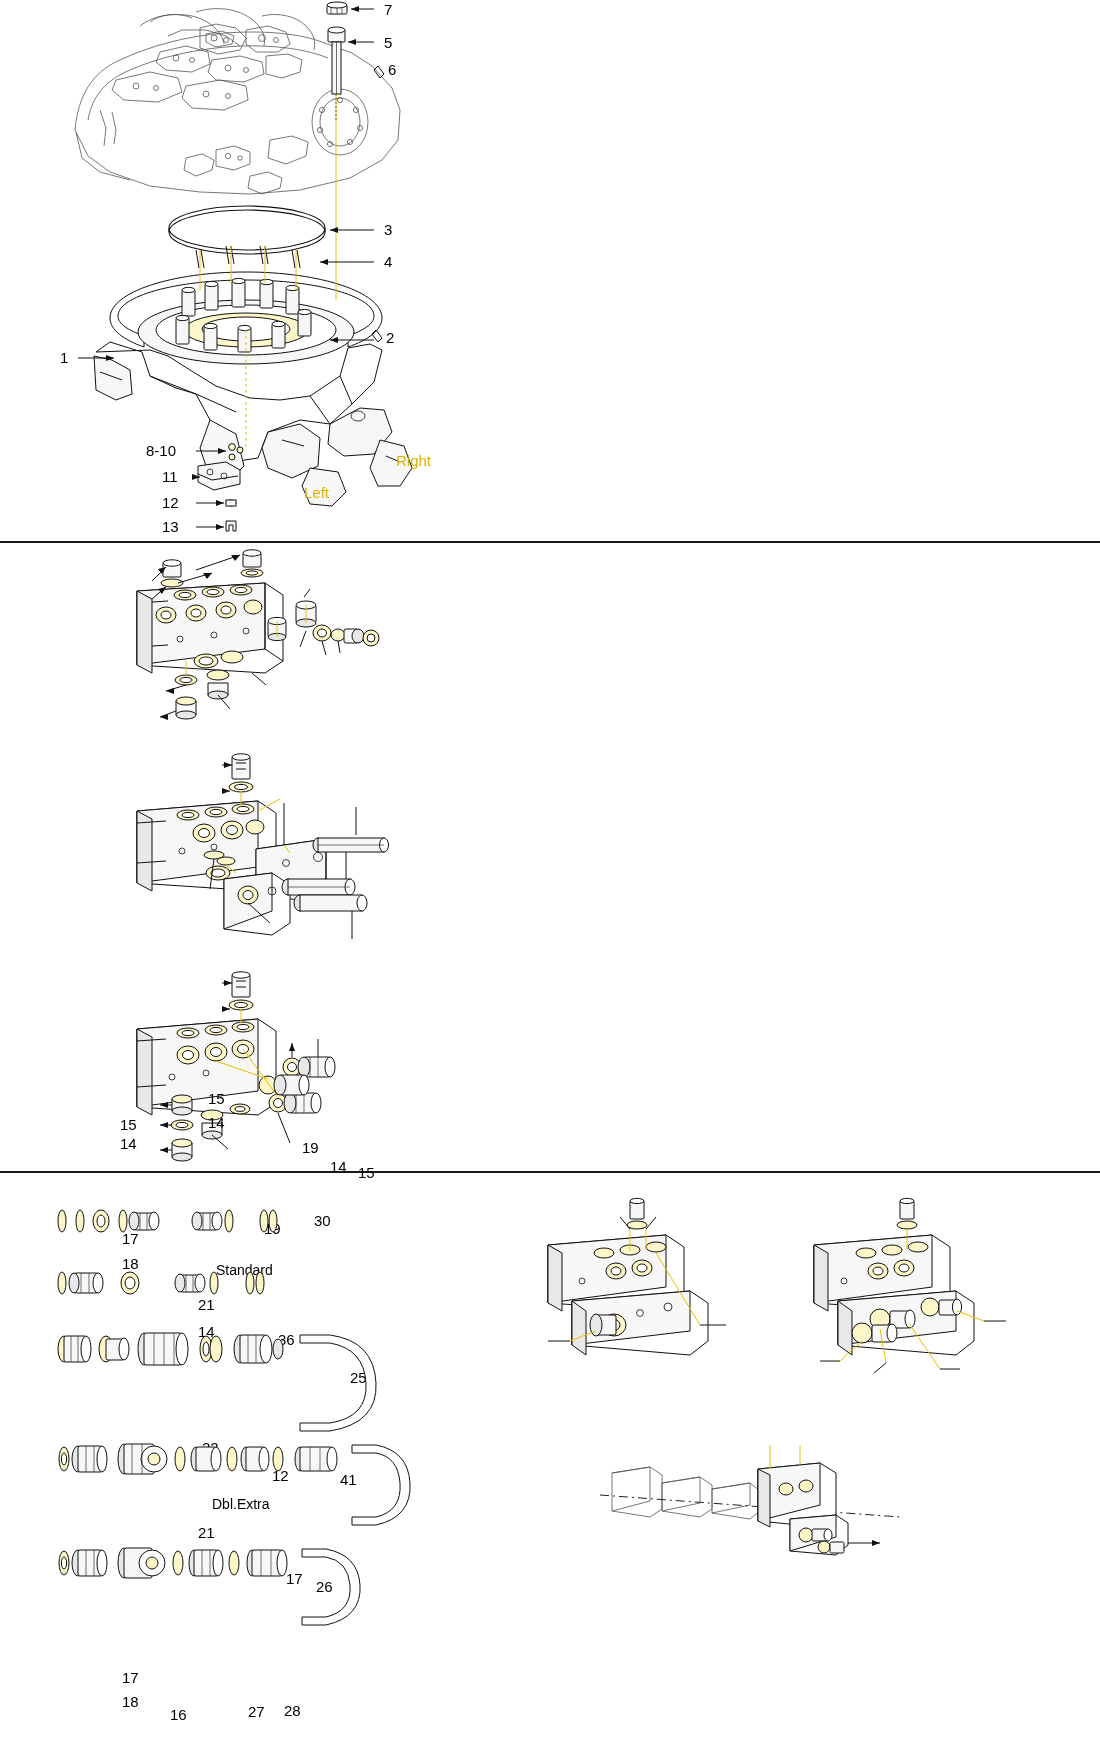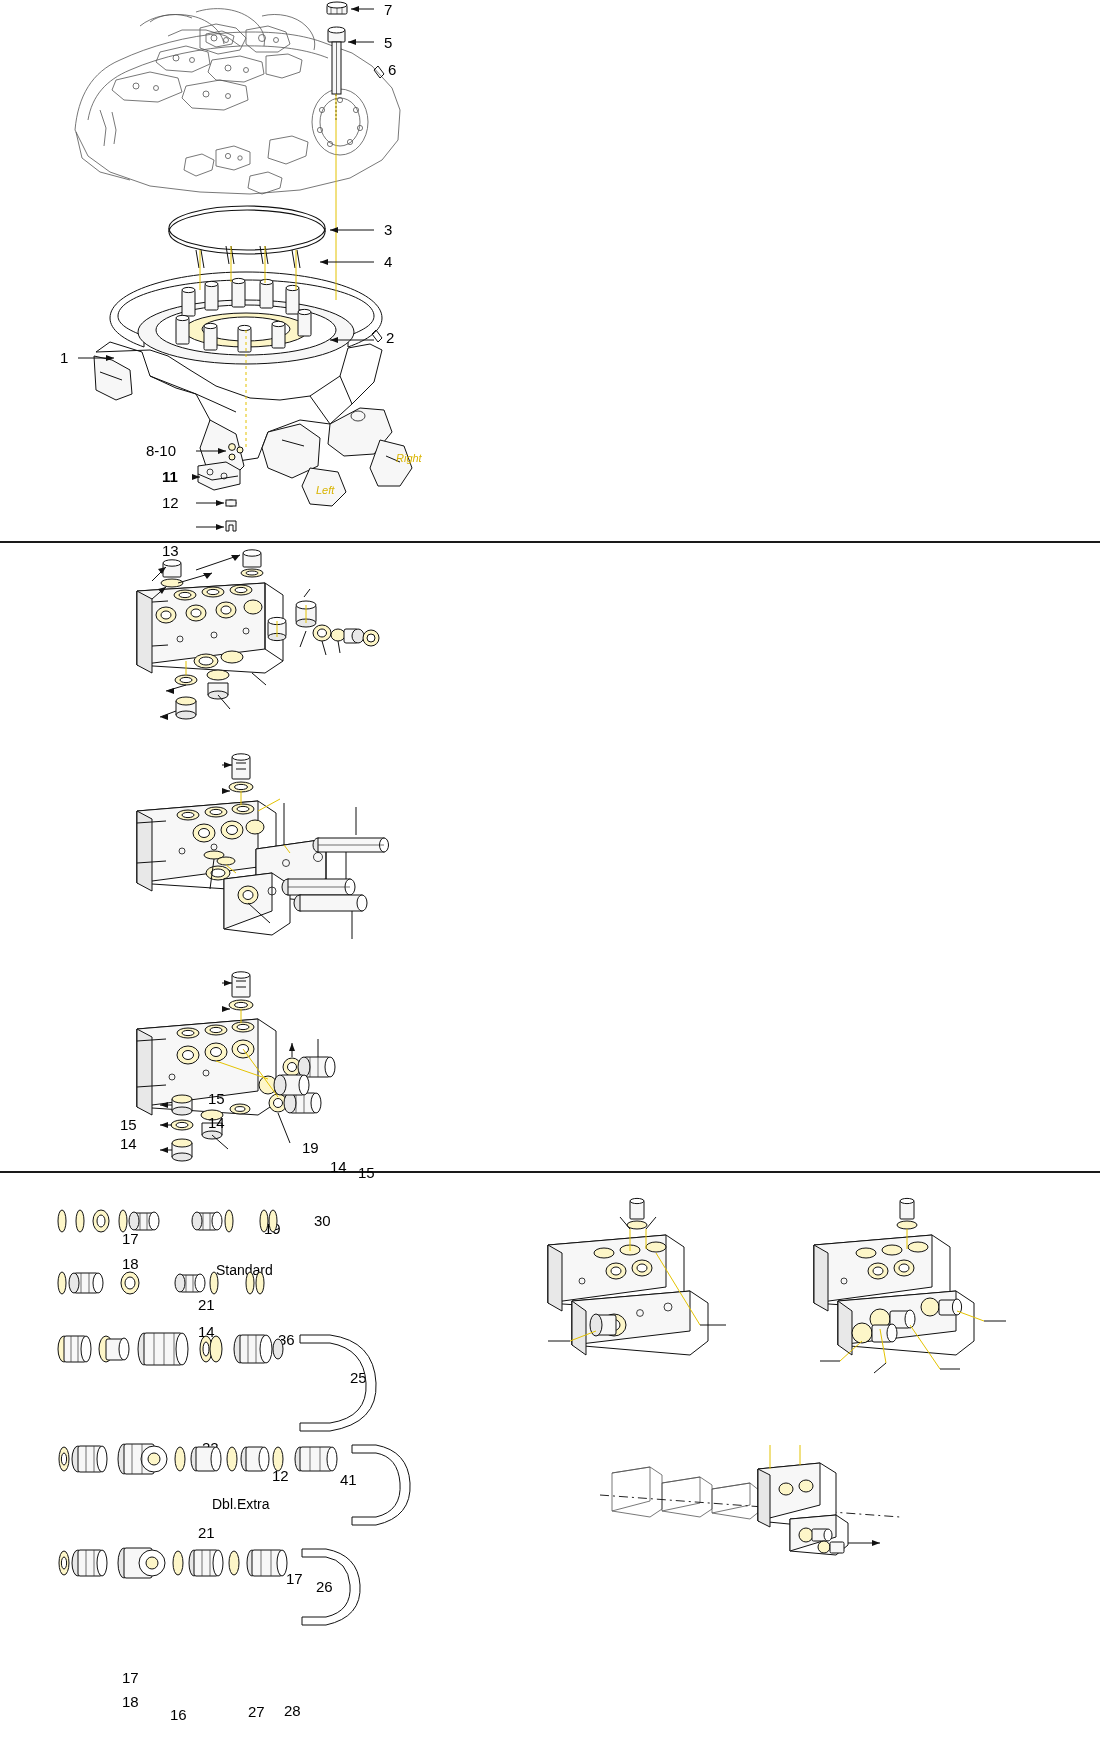--- a/index.html
+++ b/index.html
@@ -41,22 +41,21 @@
   }
   .label-text {
     position: absolute;
     font-size: 14px;
     color: #000;
     white-space: nowrap;
     line-height: 1.15;
   }
   .yellow-text {
     position: absolute;
-    font-size: 11px;
-    font-style: italic;
+    font-size: 15px;
     color: #d9b400;
     white-space: nowrap;
   }
   svg { display: block; overflow: visible; }
   .ln { stroke: #111; stroke-width: 1; fill: none; }
   .ln-thin { stroke: #333; stroke-width: 0.7; fill: none; }
   .ln-y { stroke: #e3c200; stroke-width: 1; fill: none; }
   .pt { fill: #111; }
   .part { fill: #ffffff; stroke: #111; stroke-width: 1; }
   .part-l { fill: #f7f7f7; stroke: #111; stroke-width: 1; }
@@ -265,26 +264,26 @@
     </svg>
 
     <div class="callout" style="left:384px; top:2px;">7</div>
     <div class="callout" style="left:384px; top:35px;">5</div>
     <div class="callout" style="left:388px; top:62px;">6</div>
     <div class="callout" style="left:384px; top:222px;">3</div>
     <div class="callout" style="left:384px; top:254px;">4</div>
     <div class="callout" style="left:386px; top:330px;">2</div>
     <div class="callout" style="left:60px;  top:350px;">1</div>
     <div class="callout" style="left:146px; top:443px;">8-10</div>
-    <div class="callout" style="left:162px; top:469px;font-weight:bold;">11</div>
+    <div class="callout" style="left:162px; top:469px;">11</div>
     <div class="callout" style="left:162px; top:495px;">12</div>
-    <div class="callout" style="left:162px; top:519px;margin-top:24px;">13</div>
+    <div class="callout" style="left:162px; top:519px;">13</div>
 
     <div class="yellow-text" style="left:396px; top:452px;">Right</div>
-    <div class="yellow-text" style="left:316px; top:484px;">Left</div>
+    <div class="yellow-text" style="left:304px; top:484px;">Left</div>
   </div>
 
   <div class="panel" style="top:543px; height:628px;">
     <svg width="1100" height="628" viewBox="0 0 1100 628">
 
       <g>
 
         <path class="part" d="M137 48 L265 40 L283 52 L283 118 L265 130 L137 122 Z"></path>
         <path class="part-l" d="M137 48 L265 40 L265 106 L137 122 Z"></path>
         <path class="ln" d="M265 40 L265 106 L283 118"></path>

